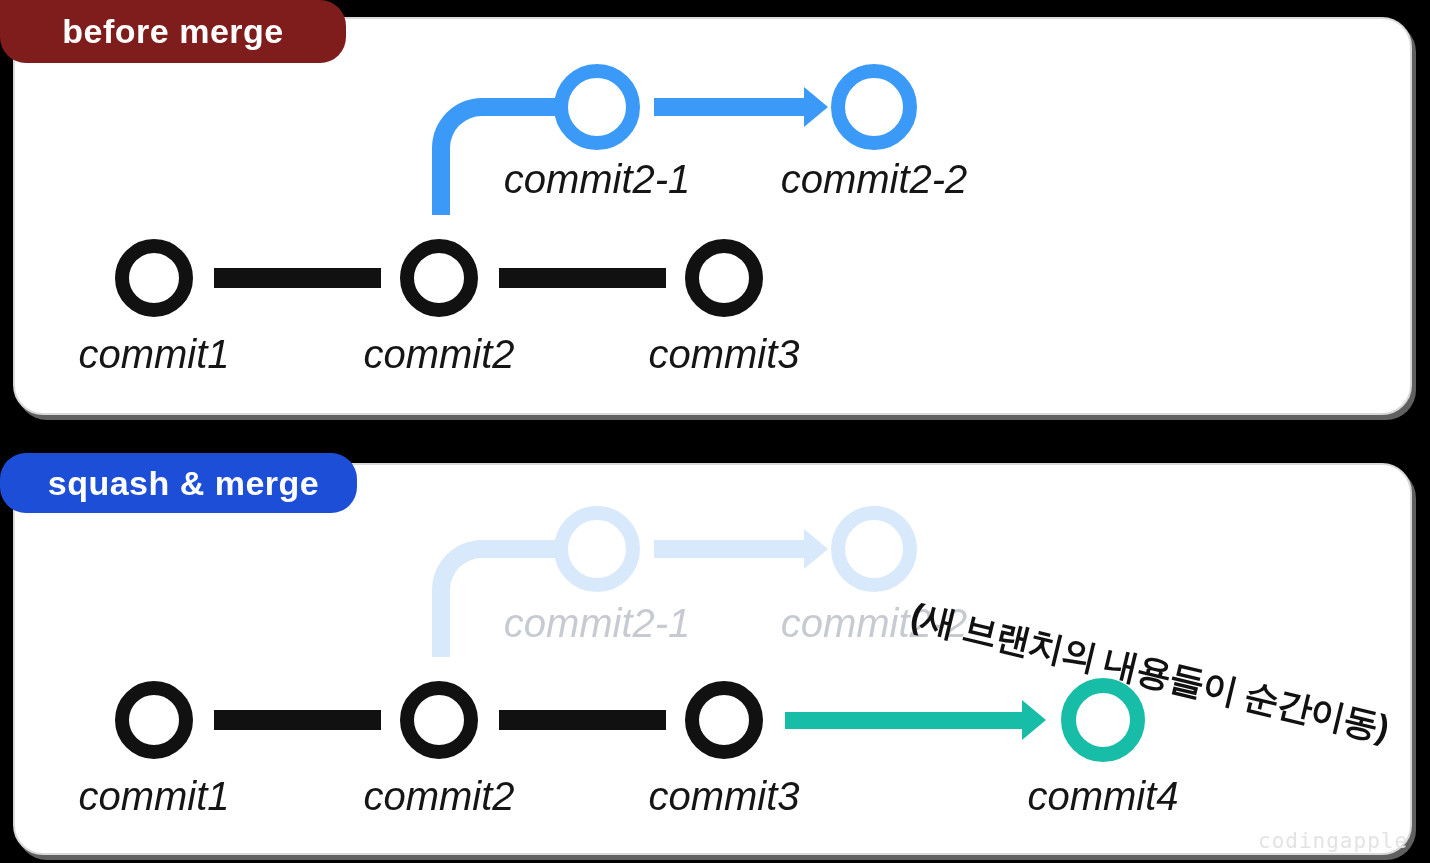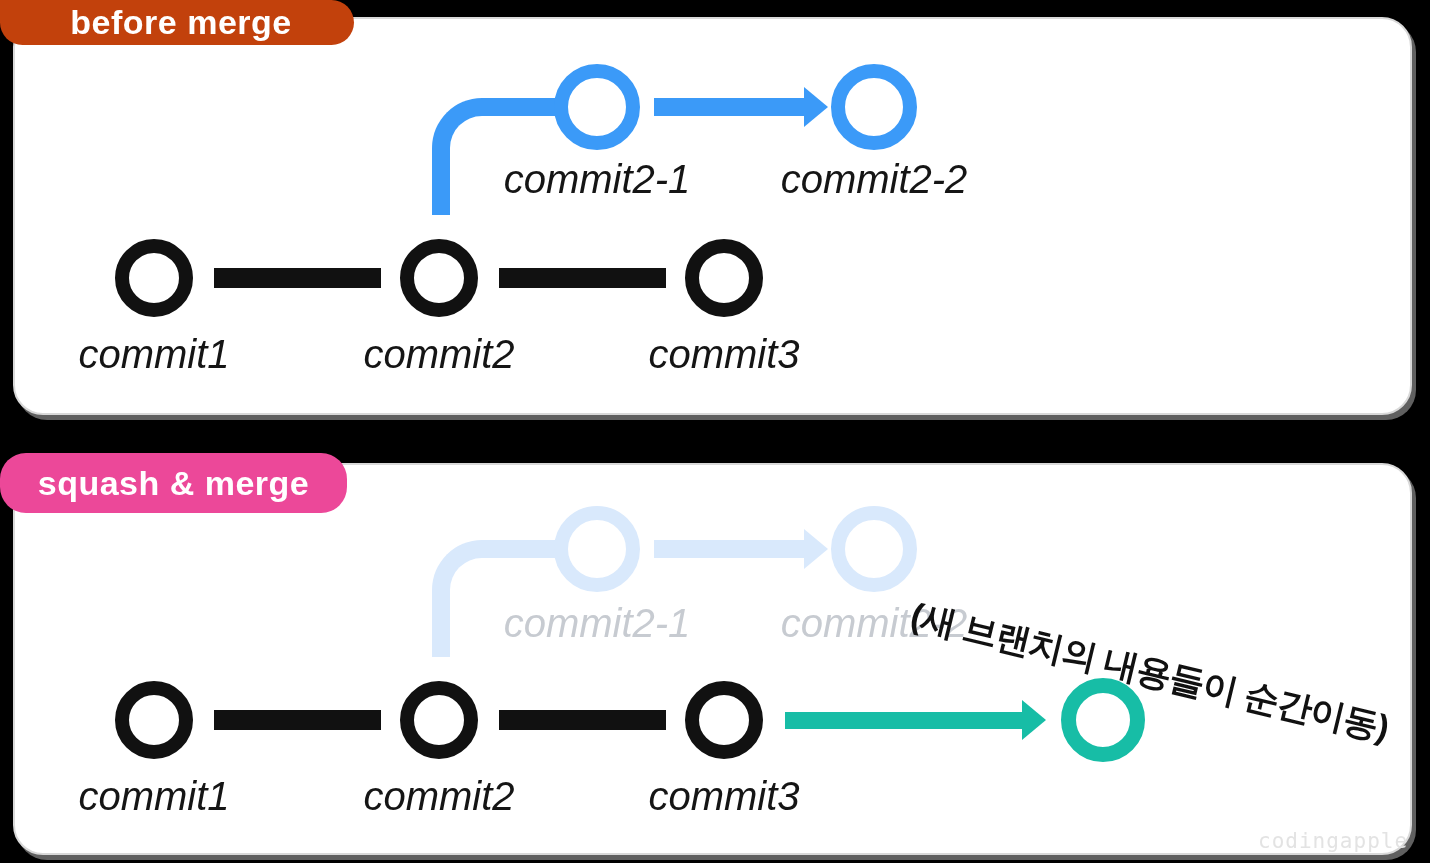--- a/index.html
+++ b/index.html
@@ -23,22 +23,22 @@
 
   .badge{
     position:absolute;
     display:flex;align-items:center;justify-content:center;
     border-radius:26px;
     color:#ffffff;
     font-weight:800;
     font-size:34px;
     letter-spacing:.5px;
   }
-  .badge-black{left:0;top:0;width:346px;height:45px;background:#c2410c;border-top-left-radius:0;padding-left:8px;}
-  .badge-teal{left:0;top:453px;width:347px;height:60px;background:#ec4899;}
+  .badge-black{left:0;top:0;width:346px;height:63px;background:#7f1d1d;border-top-left-radius:0;}
+  .badge-teal{left:0;top:453px;width:347px;height:60px;background:#1d4ed8;padding-left:10px;}
 
   
   .node{position:absolute;border-radius:50%;background:#ffffff;box-sizing:border-box;}
   .node-black{width:78px;height:78px;border:14px solid #111111;}
   .node-blue{width:86px;height:86px;border:14px solid #3b9af8;}
   .node-ghost{width:86px;height:86px;border:14px solid #d9e9fc;}
   .node-teal{width:84px;height:84px;border:15px solid #17bda6;}
 
   
   .bar{position:absolute;height:20px;background:#111111;}
@@ -142,19 +142,20 @@
   <div class="bar" style="left:484px;top:245px;width:167px;"></div>
   <div class="node node-black" style="left:670px;top:216px;"></div>
 
   <div class="shaft shaft-teal" style="left:770px;top:247px;width:237px;"></div>
   <div class="head head-teal" style="left:1007px;top:235px;"></div>
   <div class="node node-teal" style="left:1046px;top:213px;"></div>
 
   <div class="clabel" style="left:139px;top:309px;">commit1</div>
   <div class="clabel" style="left:424px;top:309px;">commit2</div>
   <div class="clabel" style="left:709px;top:309px;">commit3</div>
+  <div class="clabel" style="left:1088px;top:309px;">commit4</div>
 
   <div class="watermark">codingapple</div>
 </section>
 
 <div class="badge badge-teal">
   <span>squash &amp; merge</span>
 </div>
 
 </body></html>

